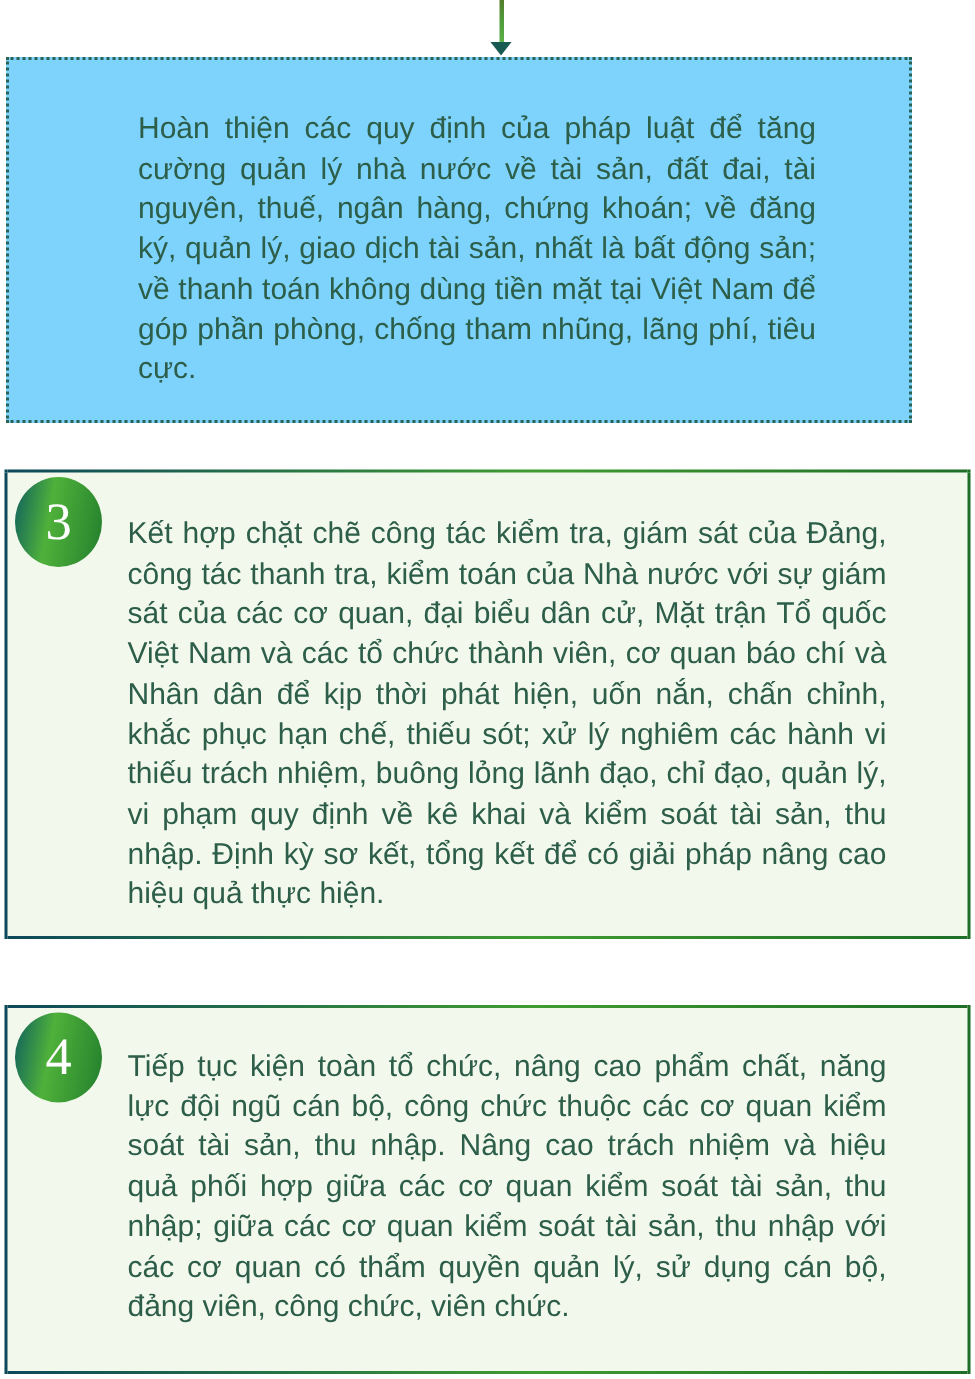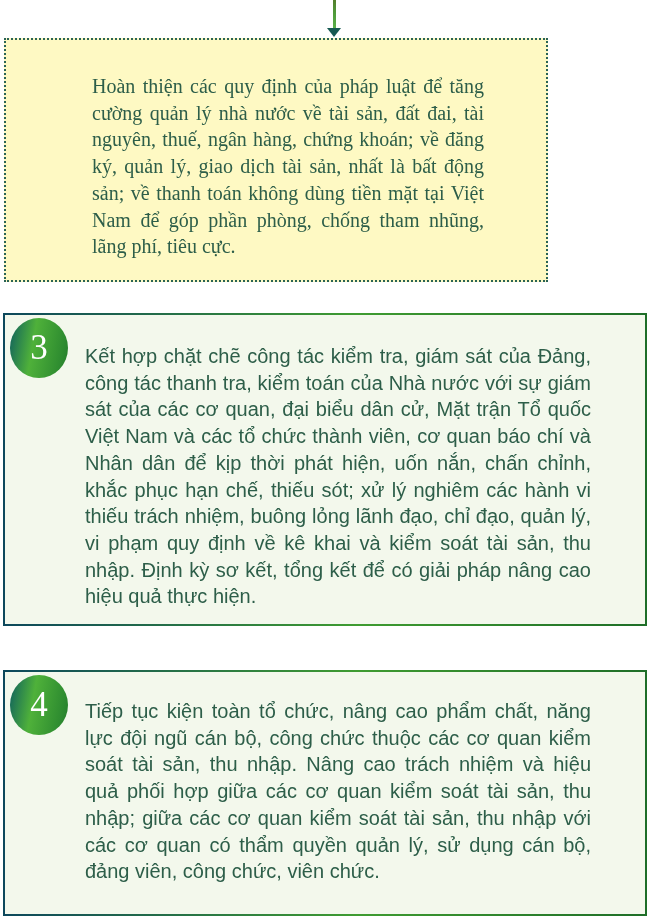--- a/index.html
+++ b/index.html
@@ -46,26 +46,25 @@
     line-height: 26.7px;
     color: #2d5e49;
     text-align: justify;
     text-justify: inter-word;
   }
 
   
   .dashed {
     left: 4px;
     top: 38px;
-    width: 544px;
+    width: 604px;
     min-height: 224px;
-    background: #fef9c3;
+    background: #7dd3fc;
     border: 2px dotted #2a6356;
     padding: 33px 62px 20px 86px;
-    font-family: Liberation Serif, serif;
   }
 
   
   .solid {
     background: #f3f8ec;
     border: 2px solid transparent;
     border-image: linear-gradient(90deg, #0d485c 0%, #3f9c31 55%, #1e6e28 100%) 1;
   }
   .box3 {
     left: 3px;

